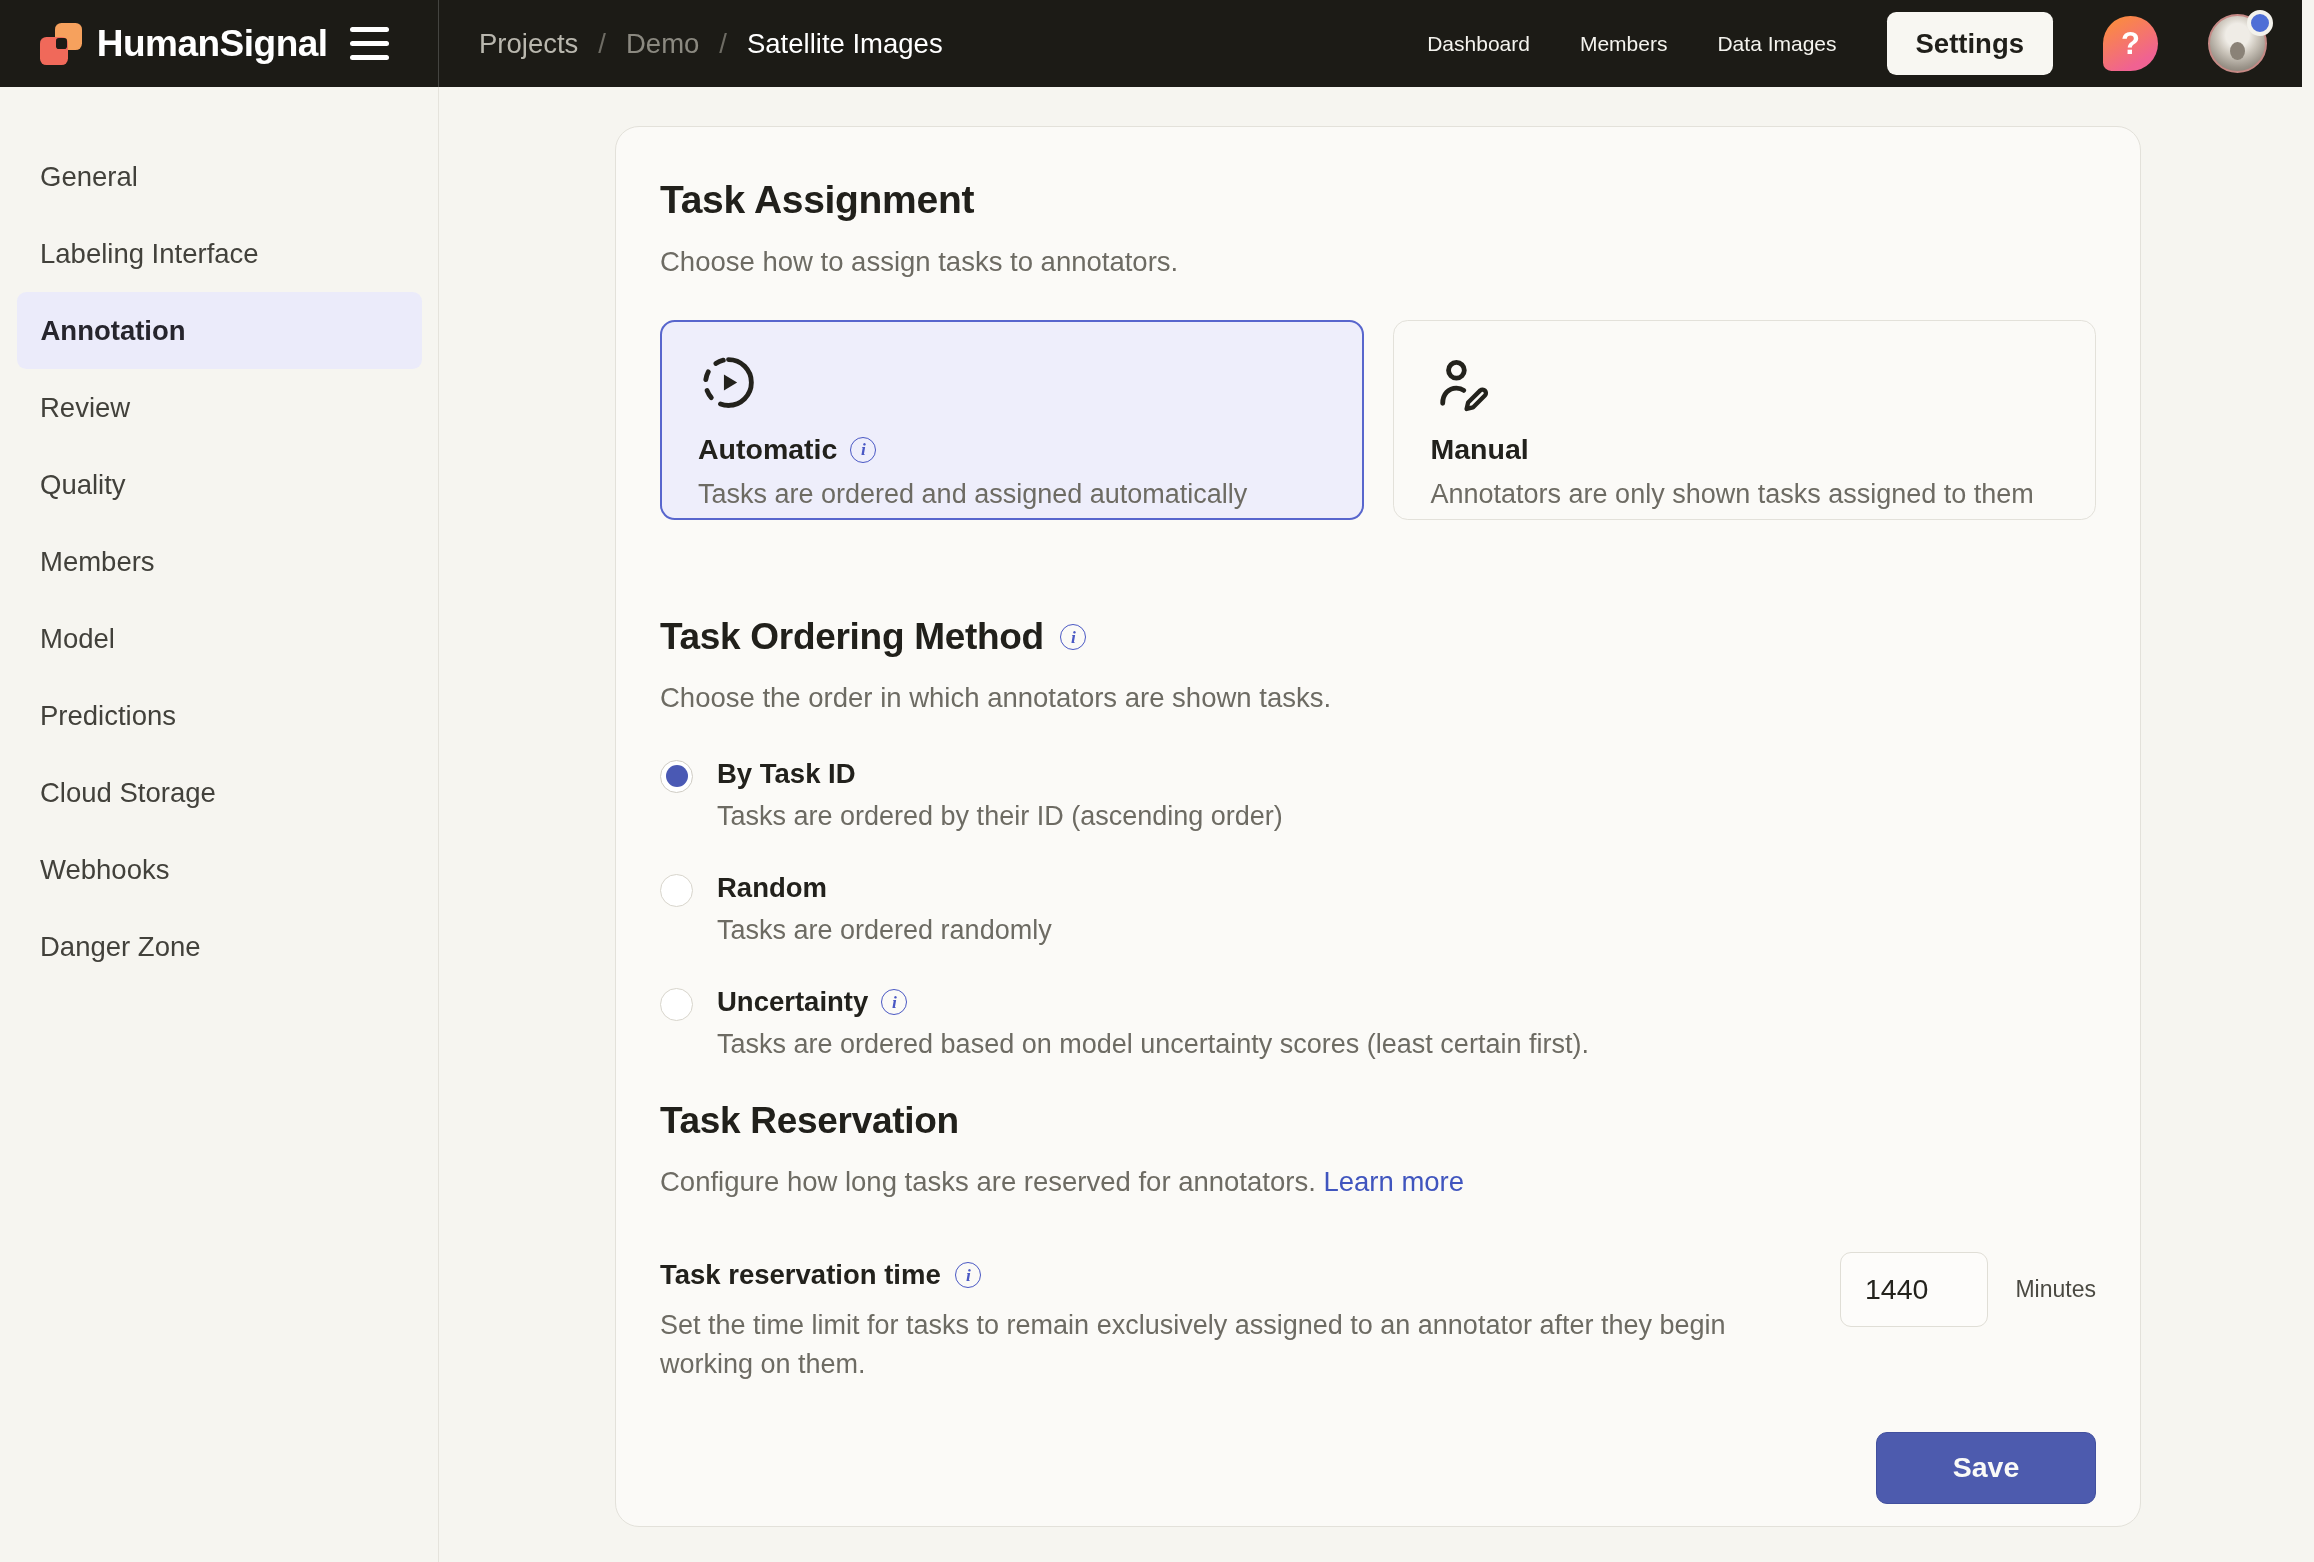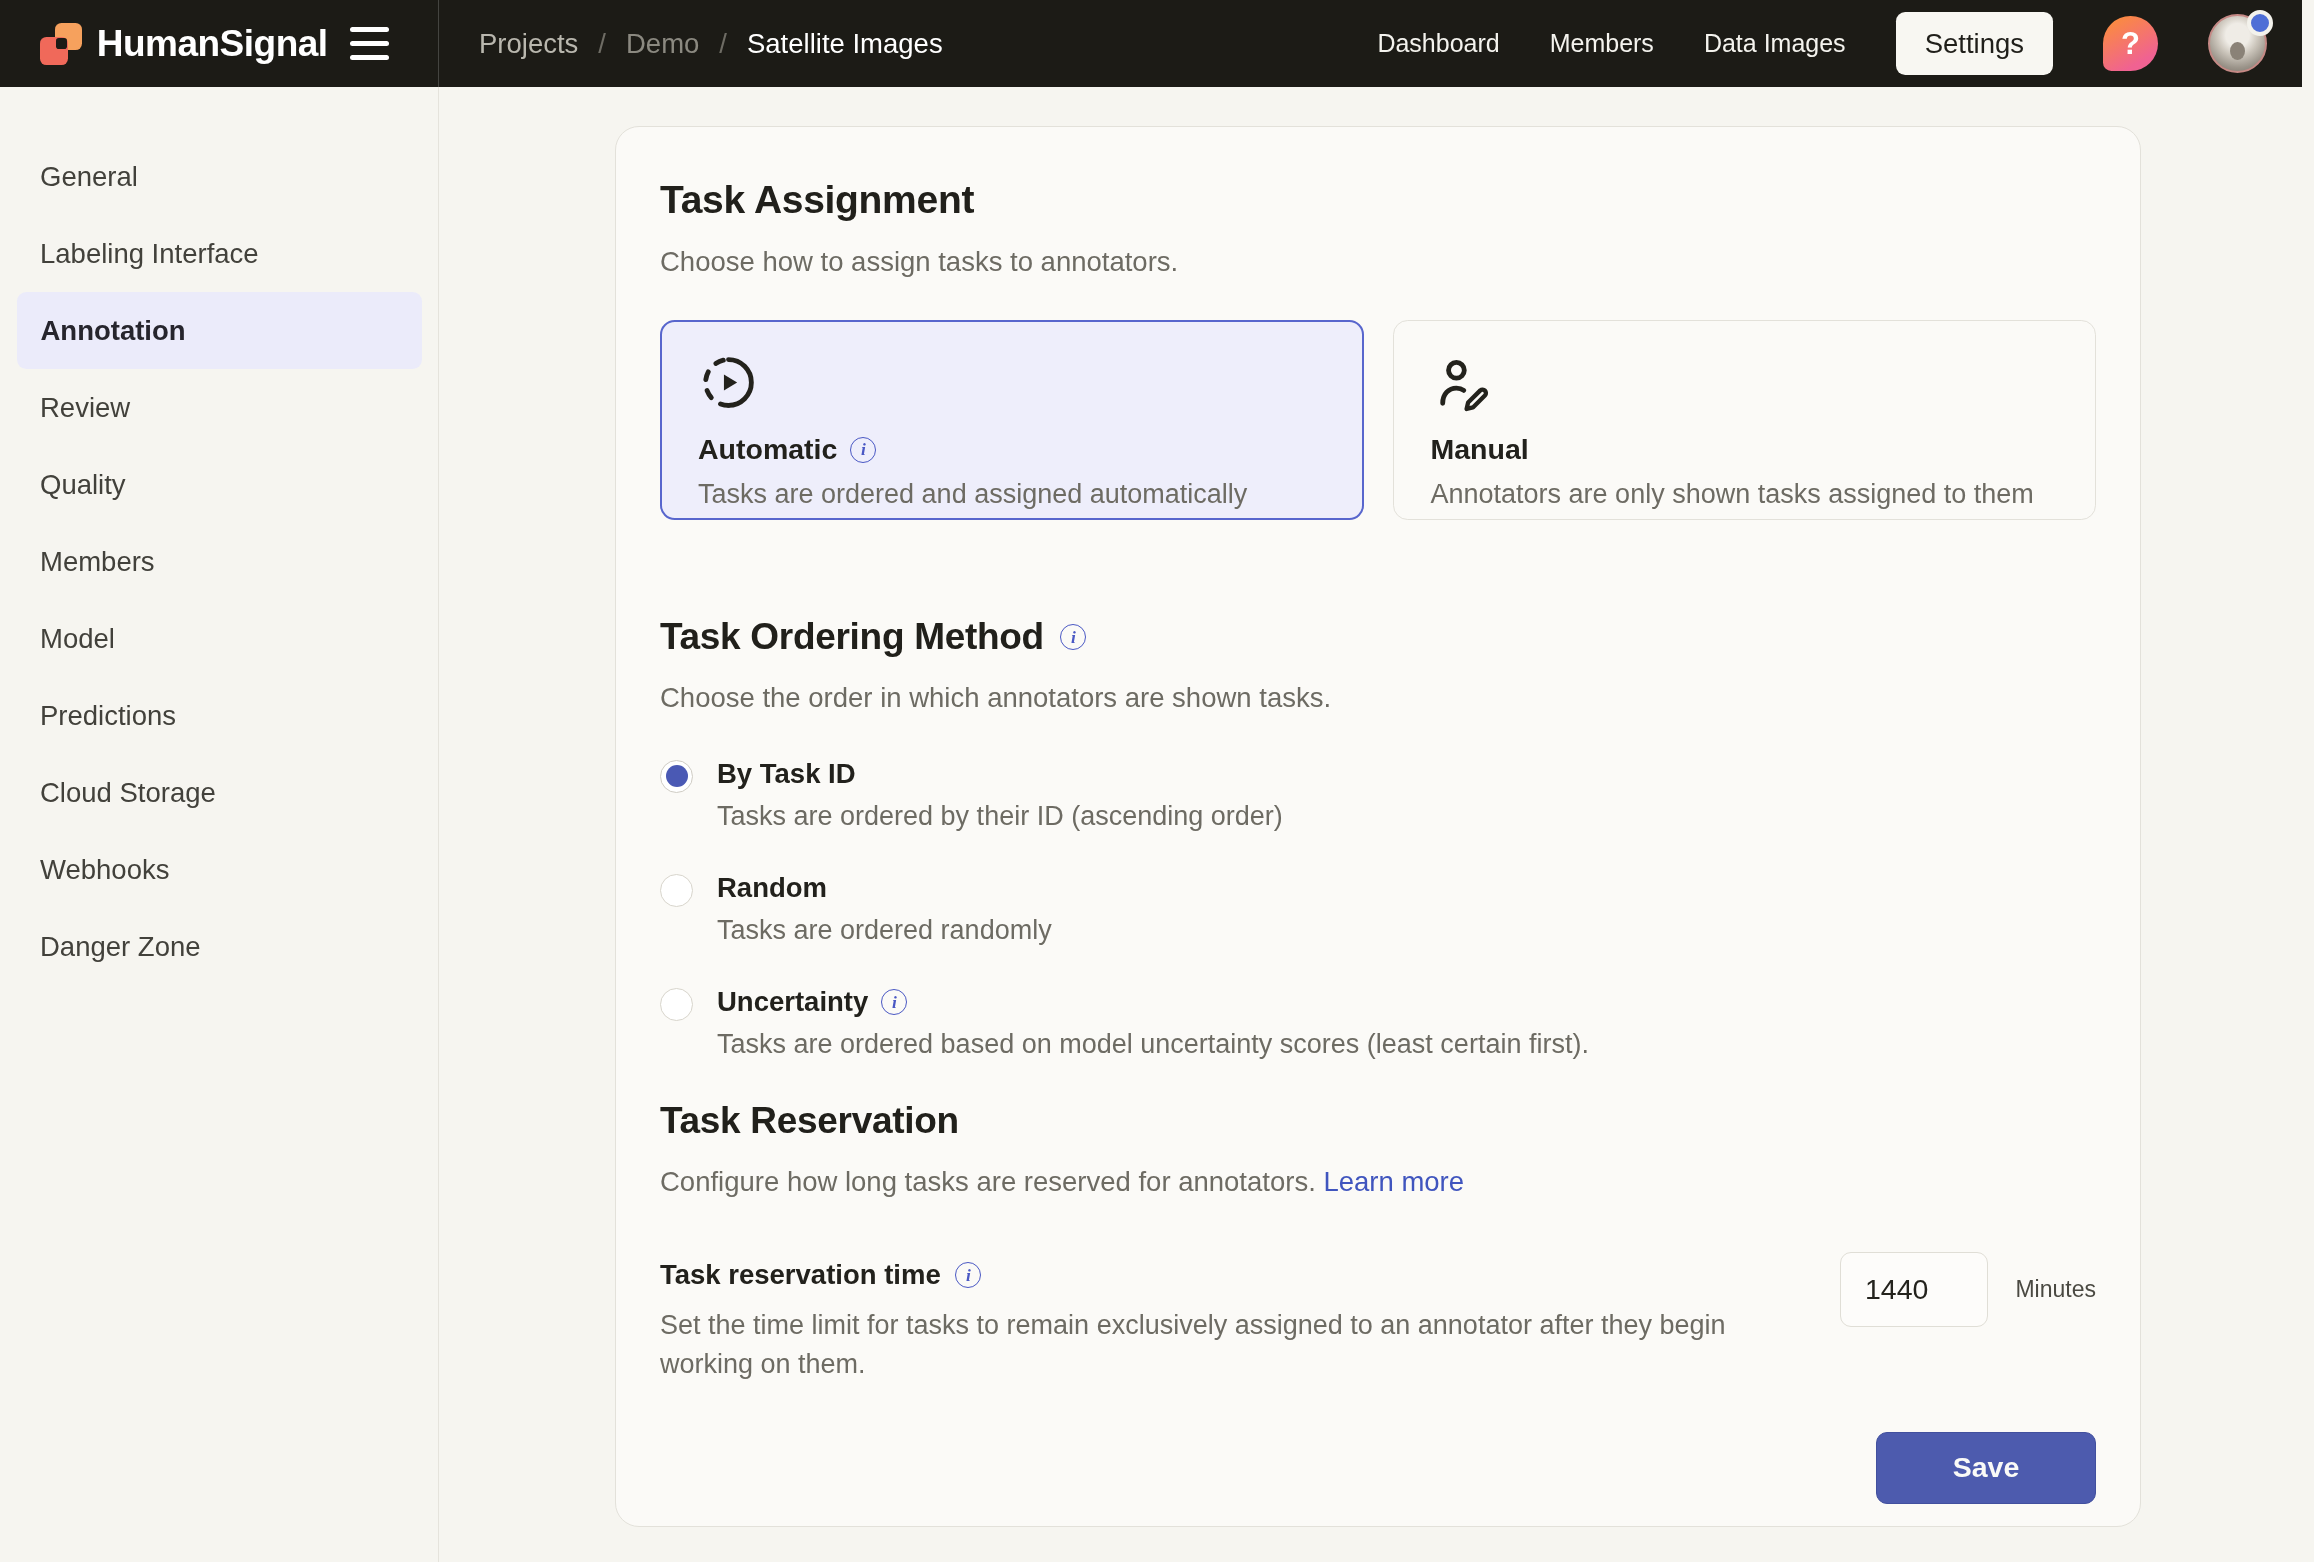--- a/index.html
+++ b/index.html
@@ -31,23 +31,23 @@
   .hamburger { margin-left: auto; display: flex; flex-direction: column; gap: 8.3px; cursor: pointer; padding: 5.5px; }
   .hamburger span { display: block; width: 39px; height: 5.5px; border-radius: 2.8px; background: #ffffff; }
 
   .breadcrumb { display: flex; align-items: flex-start; gap: 20px; margin-left: 40px; font-size: 27.5px; }
   .crumb-root { color: #b9b7ae; cursor: pointer; }
   .crumb-sep { color: #6e6c64; }
   .crumb-mid { color: #8b8980; cursor: pointer; }
   .crumb-current { color: #ffffff; font-weight: 500; }
 
   .topbar-right { margin-left: auto; display: flex; align-items: center; gap: 50px; padding-right: 35px; }
-  .nav-link { color: #f4f3ee; font-size: 25px; font-weight: 500; cursor: pointer; white-space: nowrap; }
+  .nav-link { color: #f4f3ee; font-size: 21px; font-weight: 500; cursor: pointer; white-space: nowrap; }
   .settings-btn {
-    background: #f8f7f2; color: #201f1a; font-size: 27.5px; font-weight: 400;
+    background: #f8f7f2; color: #201f1a; font-size: 27.5px; font-weight: 700;
     padding: 15.6px 29px; border-radius: 9.2px; border: none; cursor: pointer;
     font-family: "Liberation Sans", sans-serif;
   }
   .help-bubble {
     width: 55px; height: 55px; border-radius: 27.5px 27.5px 27.5px 8.3px;
     background: linear-gradient(150deg, #fb8d3c 8%, #f06292 78%);
     display: flex; align-items: center; justify-content: center;
     color: #ffffff; font-size: 31px; font-weight: 700; cursor: pointer;
   }
   .avatar-wrap { position: relative; width: 59px; height: 59px; cursor: pointer; }

